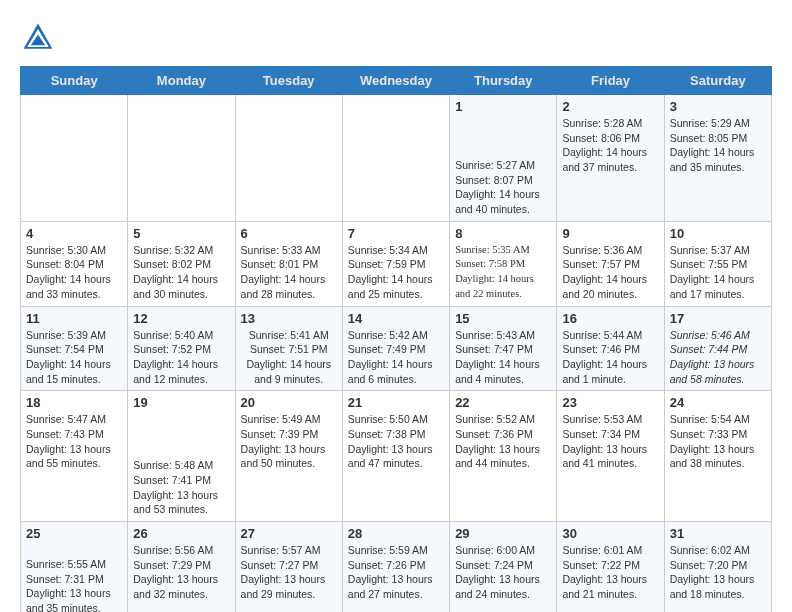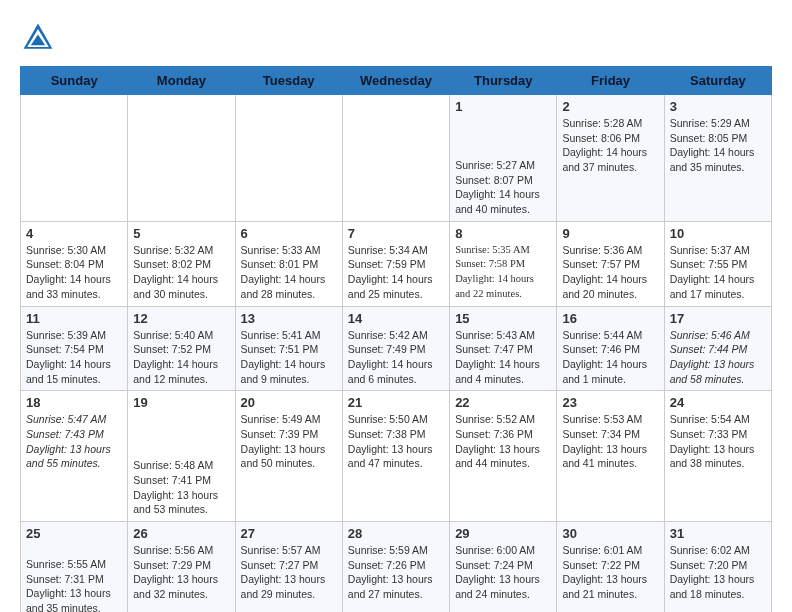--- a/index.html
+++ b/index.html
@@ -44,21 +44,21 @@
       font-size: 16px;
       color: #555;
     }
     .calendar {
       width: 100%;
       border-collapse: collapse;
       font-size: 11px;
     }
     .calendar th {
       background: #2e7abf;
-      color: #0f172a;
+      color: #e5e5e5;
       text-align: center;
       padding: 6px 4px;
       font-size: 13px;
       font-weight: bold;
       border: 1px solid #2e7abf;
     }
     .calendar td {
       vertical-align: top;
       border: 1px solid #ccc;
       padding: 4px 5px;
@@ -209,21 +209,21 @@
         </td>
         <td>
           <div class="day-number">12</div>
           <div class="day-info" style="white-space: pre-line;">Sunrise: 5:40 AM
 Sunset: 7:52 PM
 Daylight: 14 hours
 and 12 minutes.</div>
         </td>
         <td>
           <div class="day-number">13</div>
-          <div class="day-info" style="white-space: pre-line;">Sunrise: 5:41 AM
+          <div class="day-info" style="white-space: pre-line; text-align: center;">Sunrise: 5:41 AM
 Sunset: 7:51 PM
 Daylight: 14 hours
 and 9 minutes.</div>
         </td>
         <td>
           <div class="day-number">14</div>
           <div class="day-info" style="white-space: pre-line;">Sunrise: 5:42 AM
 Sunset: 7:49 PM
 Daylight: 14 hours
 and 6 minutes.</div>
@@ -246,21 +246,21 @@
           <div class="day-number">17</div>
           <div class="day-info" style="white-space: pre-line; font-style: italic;">Sunrise: 5:46 AM
 Sunset: 7:44 PM
 Daylight: 13 hours
 and 58 minutes.</div>
         </td>
       </tr>
       <tr>
         <td>
           <div class="day-number">18</div>
-          <div class="day-info" style="white-space: pre-line; font-style: italic;">Sunrise: 5:47 AM
+          <div class="day-info" style="white-space: pre-line;">Sunrise: 5:47 AM
 Sunset: 7:43 PM
 Daylight: 13 hours
 and 55 minutes.</div>
         </td>
         <td>
           <div class="day-number">19</div>
           <div class="day-info" style="white-space: pre-line; margin-top: 48px;">Sunrise: 5:48 AM
 Sunset: 7:41 PM
 Daylight: 13 hours
 and 53 minutes.</div>

